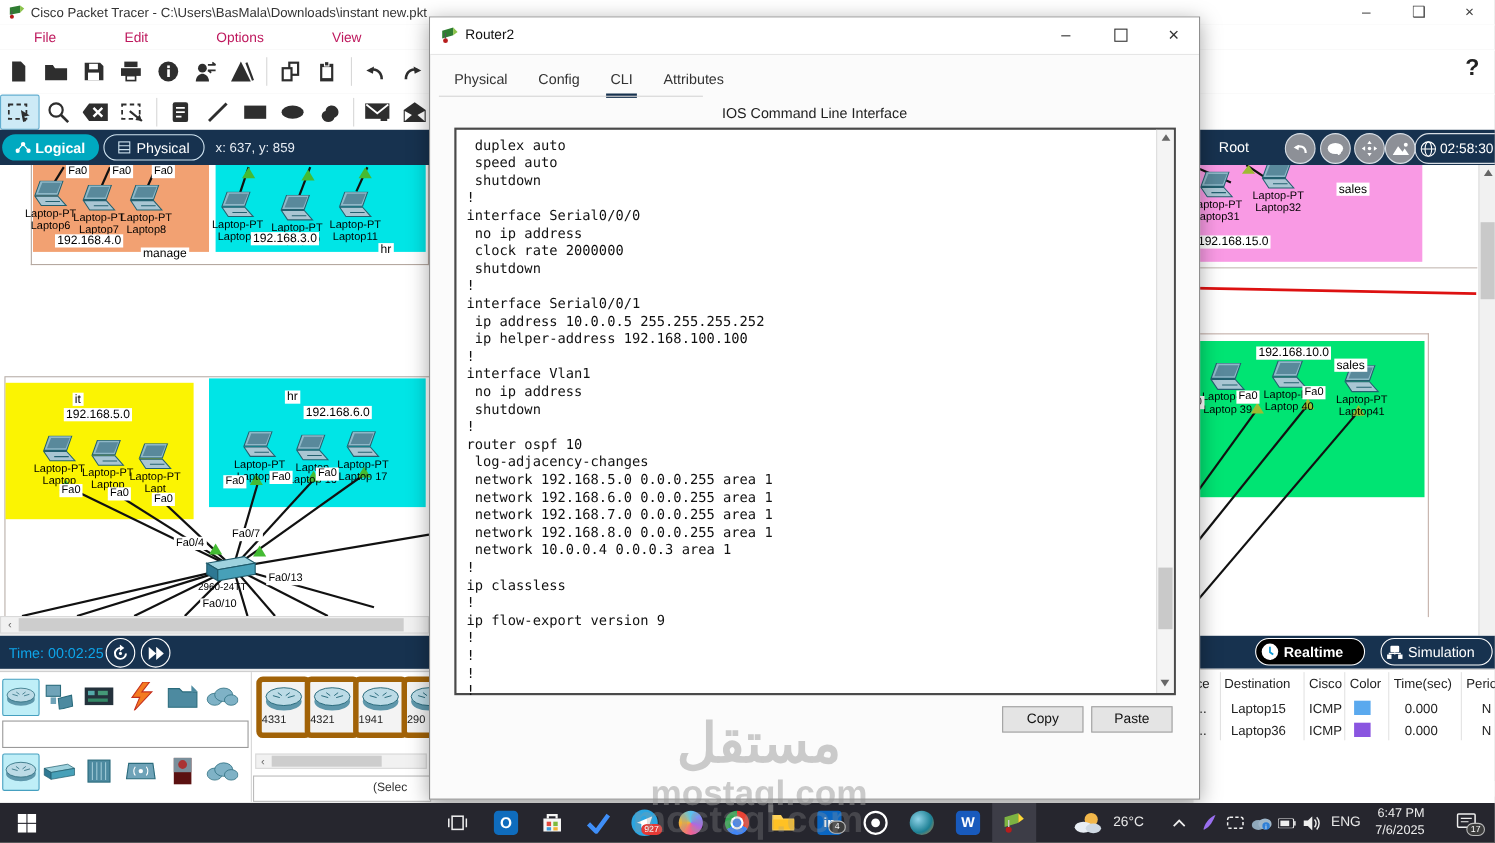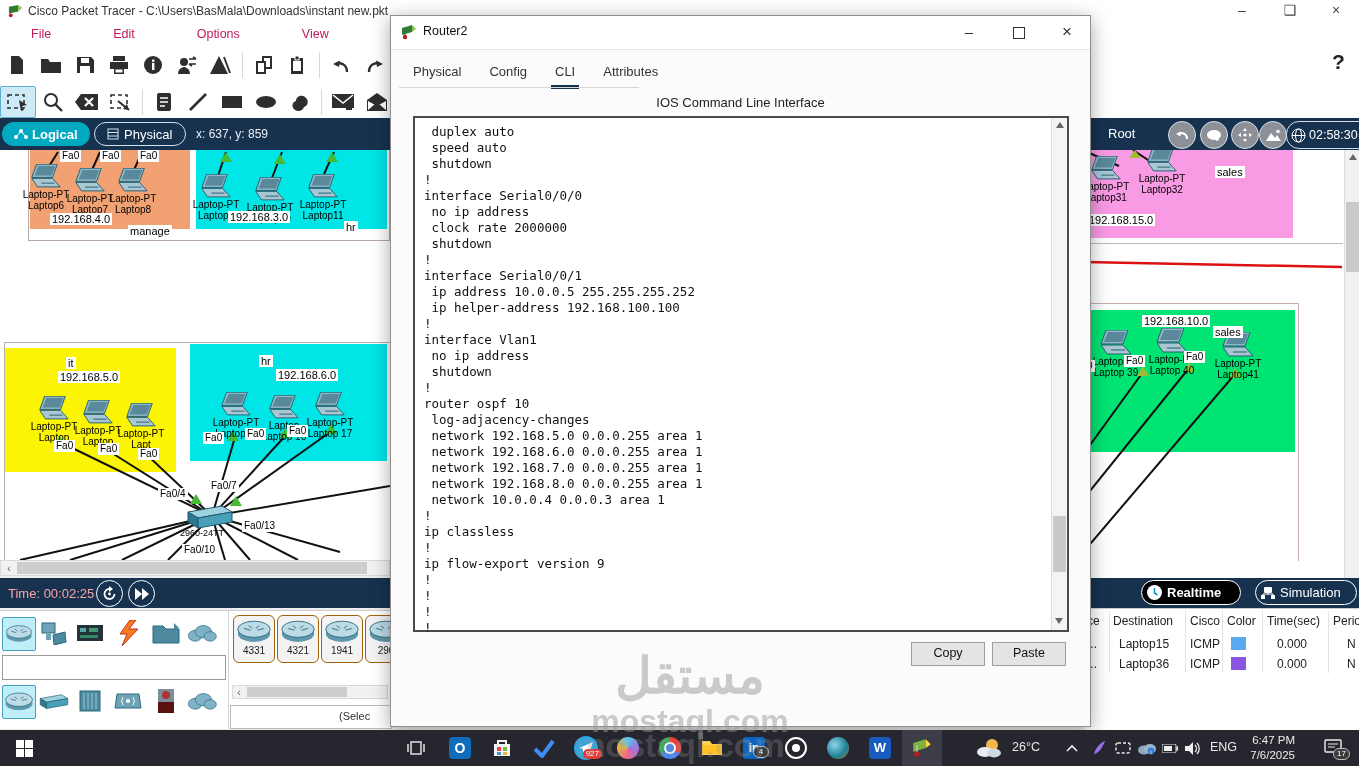--- a/index.html
+++ b/index.html
@@ -38,32 +38,32 @@
   .lp{position:absolute;width:70px;text-align:center;}
   .lp svg{display:block;margin:0 auto;}
   .lp .t{font-size:10px;line-height:11px;color:#000;background:transparent;}
   .swmodel{position:absolute;font-size:9px;color:#000;}
   .hscroll{position:absolute;background:#f1f1f1;border:1px solid #d9d9d9;box-sizing:border-box;}
   .hthumb{position:absolute;background:#cdcdcd;top:1px;bottom:1px;}
   .sarrow{position:absolute;font-size:10px;color:#666;line-height:14px;text-align:center;}
   .vscroll{position:absolute;background:#f1f1f1;border-left:1px solid #ddd;}
   .vthumb{position:absolute;left:1px;right:1px;background:#c9c9c9;}
   
-  .timebar{left:0;top:578px;width:390px;height:30px;background:#17324f;color:#fca5a5;}
+  .timebar{left:0;top:578px;width:390px;height:30px;background:#17324f;color:#0ea5e9;}
   .simbar{left:1085px;top:578px;width:274px;height:30px;background:#17324f;}
   .circbtn{position:absolute;top:2px;width:25px;height:25px;border-radius:50%;border:1.5px solid #fff;
            display:flex;align-items:center;justify-content:center;}
   .rtpill{position:absolute;top:2px;height:25px;border-radius:13px;border:1.5px solid #fff;display:flex;
           align-items:center;font-size:13px;font-weight:bold;color:#fff;padding:0 10px 0 4px;box-sizing:border-box;}
   
   .palette{left:0;top:610px;width:390px;height:118px;background:#fff;border-top:1px solid #cfcfcf;}
   .pcell{position:absolute;width:32px;height:32px;display:flex;align-items:center;justify-content:center;}
   .pcell.sel{background:#bfeef7;border:1px solid #46a0c0;border-radius:2px;}
   .plabelbox{position:absolute;left:2px;top:44px;width:222px;height:23px;border:1px solid #9a9a9a;background:#fff;}
-  .model{position:absolute;width:40px;height:46px;border:1px solid #a16207;border-radius:6px;background:#f3f3f3;text-align:center;}
+  .model{position:absolute;width:40px;height:46px;border:5px solid #a16207;border-radius:6px;background:#f3f3f3;}
   .model .m{font-size:10px;color:#222;}
   .selstrip{position:absolute;left:230px;top:94px;width:160px;height:22px;background:#fff;border:1px solid #bbb;
             font-size:11px;color:#333;line-height:20px;overflow:hidden;}
   
   .pdu{left:1085px;top:608px;width:274px;height:122px;background:#fff;border-top:1px solid #cfcfcf;font-size:12px;}
   .pdu .hd{position:absolute;top:5px;color:#222;}
   .pdu .cell{position:absolute;color:#222;}
   .colsep{position:absolute;top:2px;height:62px;width:1px;background:#e3e3e3;}
   .swatch{position:absolute;width:15px;height:13px;}
   

